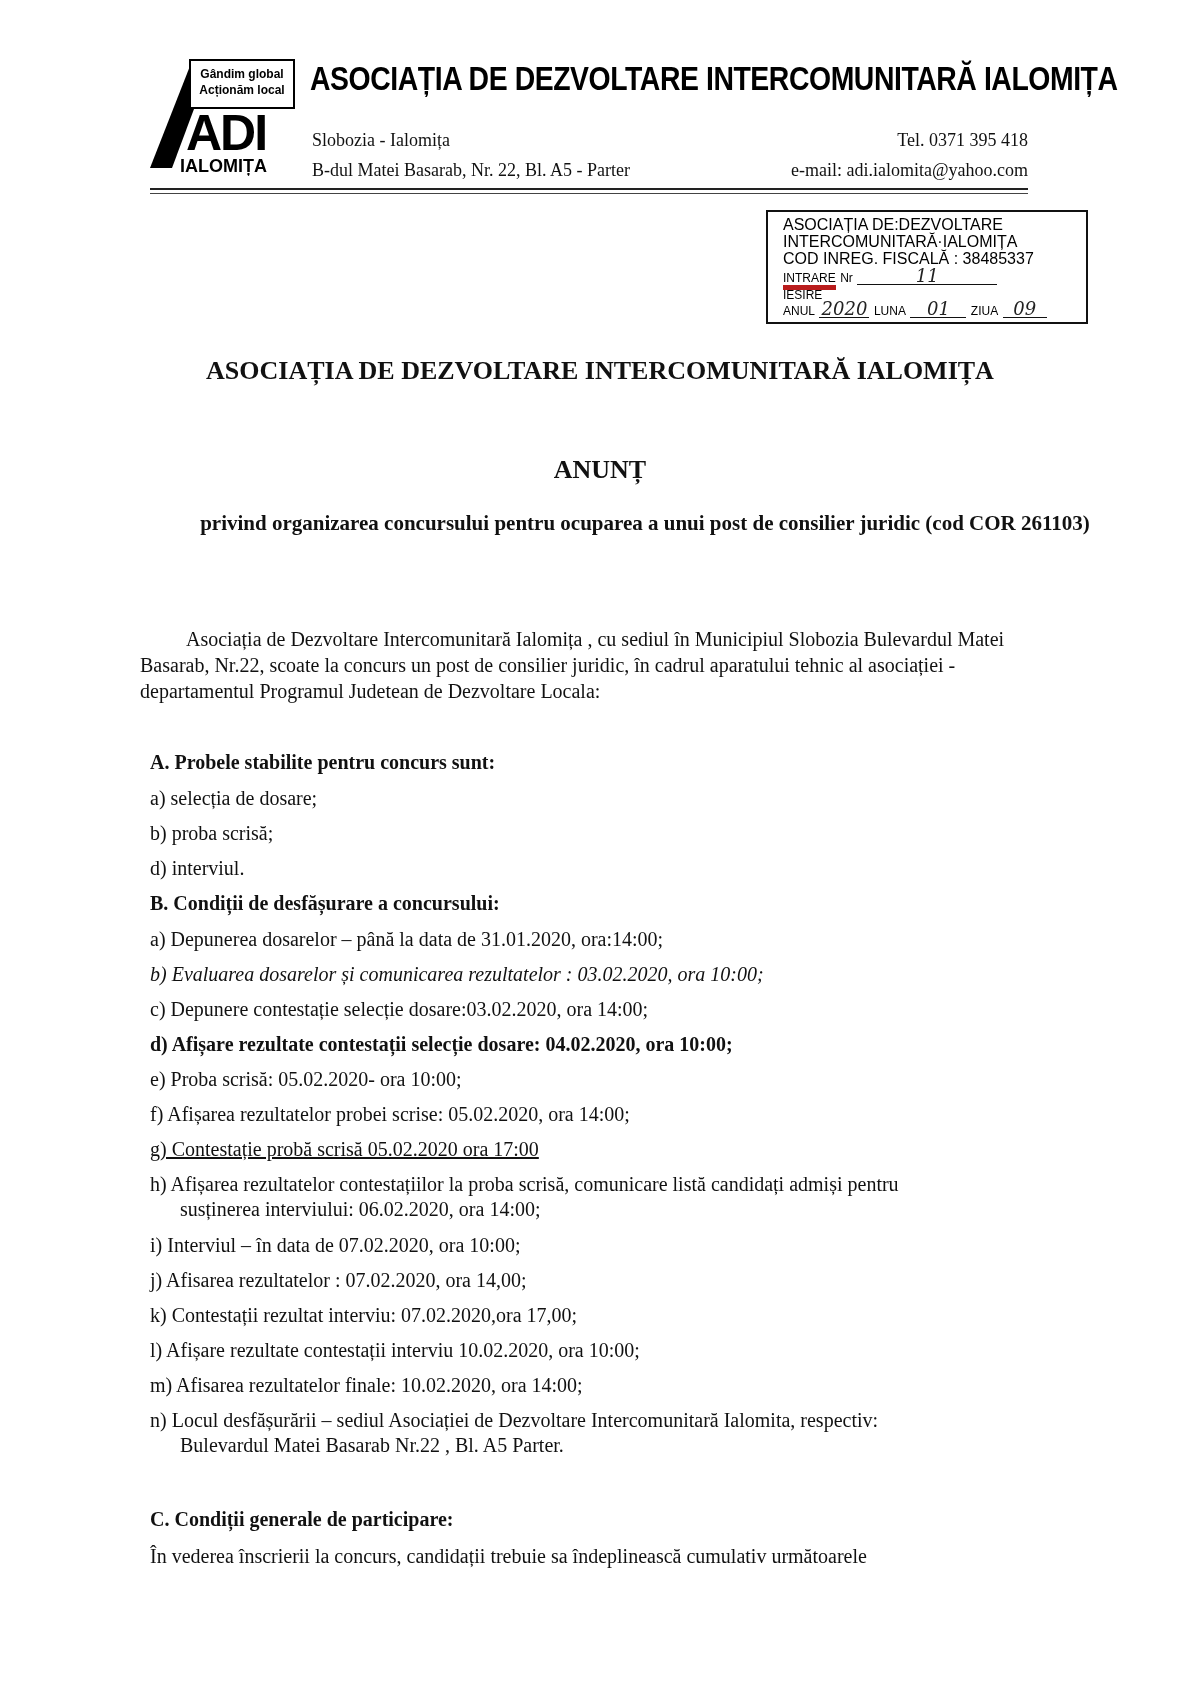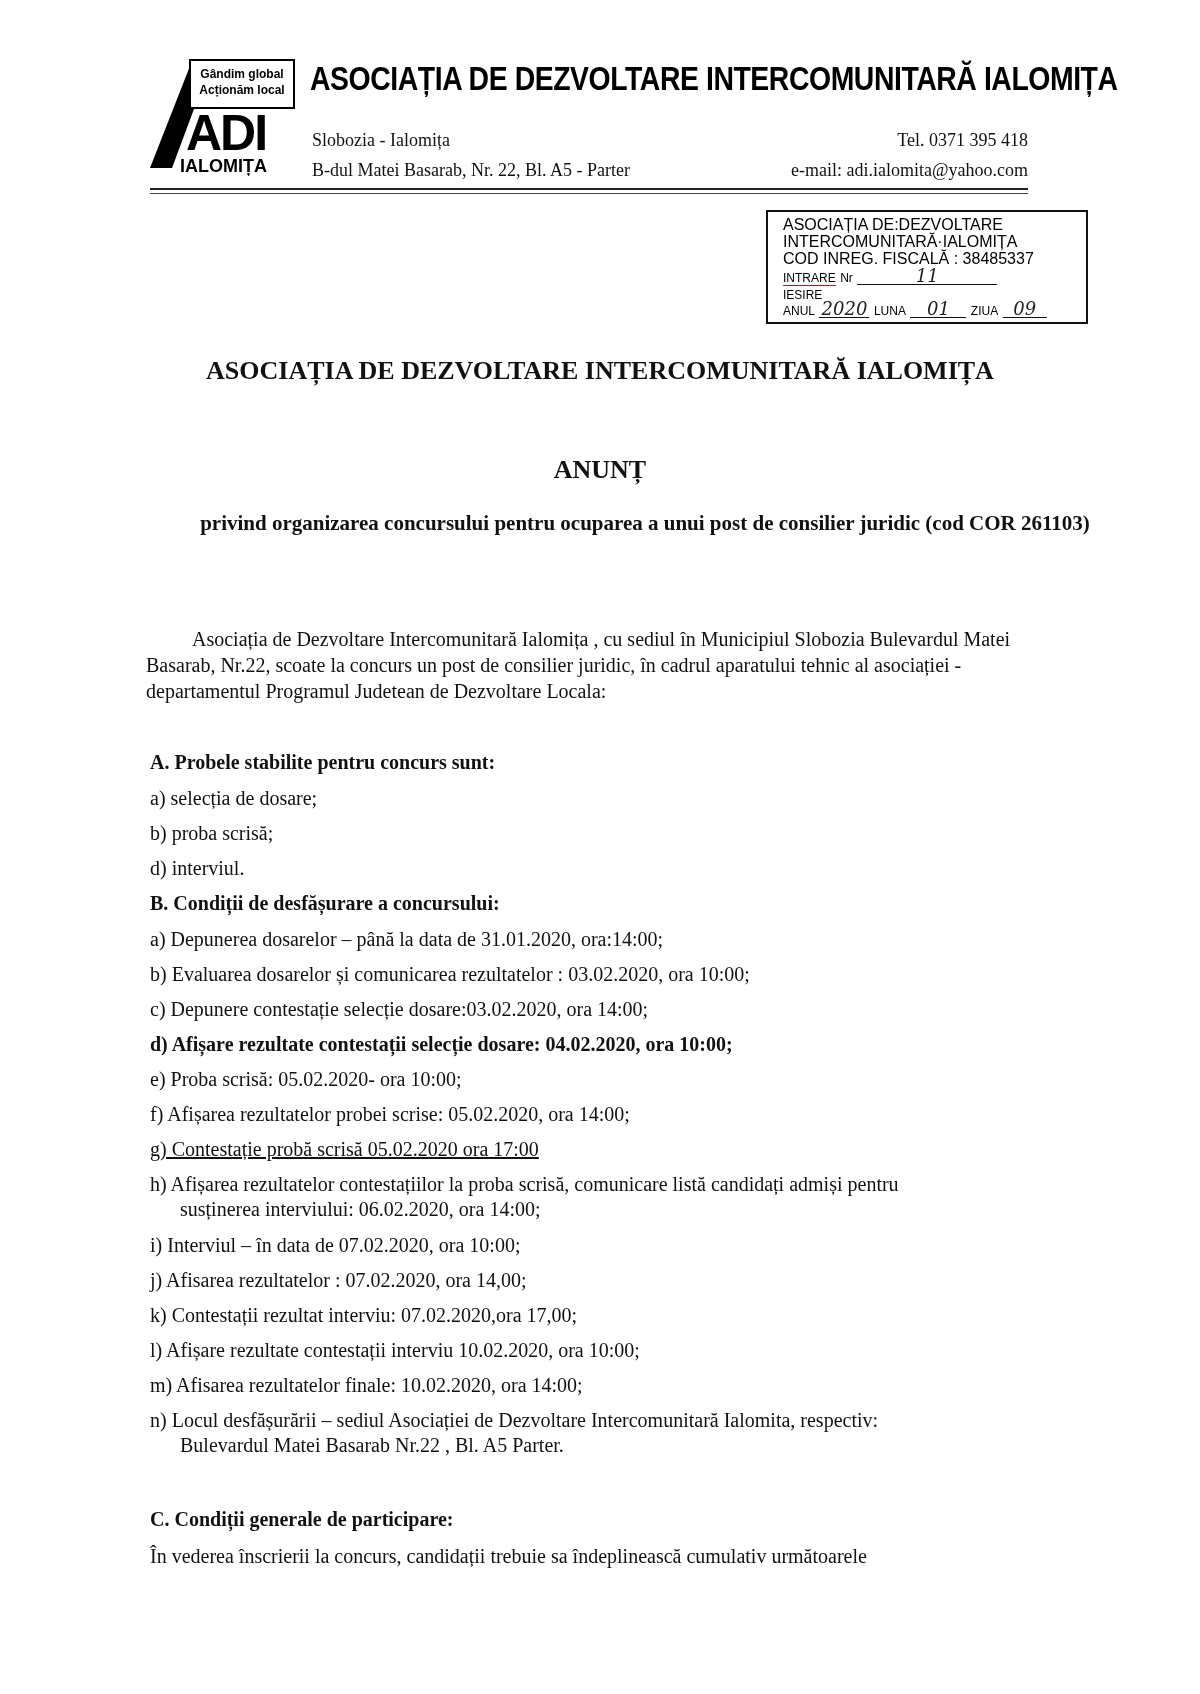--- a/index.html
+++ b/index.html
@@ -21,21 +21,21 @@
   .stamp .row { white-space:nowrap; }
   .stamp .small { font-size:12px; }
   .stamp .hand { font-family:"DejaVu Serif", serif; font-style:italic; font-size:18px; color:#222; }
   .stamp .ul { display:inline-block; border-bottom:1px solid #111; text-align:center; }
 
   
   .org { left:0; width:1200px; top:356px; text-align:center; font-weight:bold; font-size:26px; }
   .anunt { left:0; width:1200px; top:455px; text-align:center; font-weight:bold; font-size:26px; }
   .sub { left:195px; width:900px; top:510px; text-align:center; font-weight:bold; font-size:21px; line-height:27px; }
 
-  .intro { left:146px; width:880px; top:626px; font-size:20px; line-height:26px; text-indent:46px; }
+  .intro { left:140px; width:880px; top:626px; font-size:20px; line-height:26px; text-indent:46px; }
   .line { left:150px; font-size:20px; white-space:nowrap;margin-top:35px; }
   .bold { font-weight:bold; }
 </style>
 </head>
 <body>
 
 <div class="abs logo">
   <svg width="148" height="118" viewBox="0 0 148 118">
     <polygon points="0,110 40,8 60,8 22,110" fill="#000"></polygon>
     <rect x="40" y="2" width="104" height="48" fill="#fff" stroke="#000" stroke-width="2"></rect>
@@ -52,21 +52,21 @@
 <div class="abs tel">Tel. 0371 395 418</div>
 <div class="abs mail">e-mail: adi.ialomita@yahoo.com</div>
 <div class="abs rule1"></div>
 <div class="abs rule2"></div>
 
 <div class="abs stamp">
   <div class="row">ASOCIAȚIA DE:DEZVOLTARE</div>
   <div class="row">INTERCOMUNITARĂ·IALOMIȚA</div>
   <div class="row">COD INREG. FISCALĂ : 38485337</div>
   <div class="row">
-    <span class="small" style="border-bottom:1px solid #b91c1c;">INTRARE</span>
+    <span class="small" style="border-bottom:5px solid #b91c1c;">INTRARE</span>
     <span class="small">Nr</span>
     <span class="ul hand" style="width:140px;">11</span>
   </div>
   <div class="row small">IESIRE</div>
   <div class="row" style="margin-top:-4px;">
     <span class="small">ANUL</span>
     <span class="ul hand" style="width:50px;">2020</span>
     <span class="small">LUNA</span>
     <span class="ul hand" style="width:56px;">01</span>
     <span class="small">ZIUA</span>
@@ -80,21 +80,21 @@
 
 <div class="abs intro">Asociația de Dezvoltare Intercomunitară Ialomița , cu sediul în Municipiul Slobozia Bulevardul Matei Basarab, Nr.22, scoate la concurs un post de consilier juridic, în cadrul aparatului tehnic al asociației -  departamentul Programul Judetean de Dezvoltare Locala:</div>
 
 <div class="abs line bold" style="top:716px;">A. Probele stabilite pentru concurs sunt:</div>
 <div class="abs line" style="top:752px;">a) selecția de dosare;</div>
 <div class="abs line" style="top:787px;">b) proba scrisă;</div>
 <div class="abs line" style="top:822px;">d) interviul.</div>
 
 <div class="abs line bold" style="top:857px;">B. Condiții de desfășurare a concursului:</div>
 <div class="abs line" style="top:893px;">a)  Depunerea dosarelor – până la data de 31.01.2020, ora:14:00;</div>
-<div class="abs line" style="top:928px;">b)  Evaluarea dosarelor și comunicarea rezultatelor : 03.02.2020, ora 10:00;</div>
+<div class="abs line" style="top:928px;font-style:italic;">b)  Evaluarea dosarelor și comunicarea rezultatelor : 03.02.2020, ora 10:00;</div>
 <div class="abs line" style="top:963px;">c)  Depunere contestație selecție dosare:03.02.2020, ora 14:00;</div>
 <div class="abs line" style="top:998px;font-weight:bold;">d)  Afișare rezultate contestații selecție dosare: 04.02.2020, ora 10:00;</div>
 <div class="abs line" style="top:1033px;">e)  Proba scrisă: 05.02.2020- ora 10:00;</div>
 <div class="abs line" style="top:1068px;">f)  Afișarea rezultatelor probei scrise: 05.02.2020, ora 14:00;</div>
 <div class="abs line" style="top:1103px;text-decoration:underline;">g)  Contestație probă scrisă 05.02.2020  ora 17:00</div>
 <div class="abs line" style="top:1138px;">h)  Afișarea rezultatelor contestațiilor la proba scrisă, comunicare listă candidați admiși pentru</div>
 <div class="abs line" style="top:1163px; left:180px;">susținerea interviului: 06.02.2020, ora 14:00;</div>
 <div class="abs line" style="top:1199px;">i)  Interviul –  în data de 07.02.2020, ora 10:00;</div>
 <div class="abs line" style="top:1234px;">j)  Afisarea rezultatelor : 07.02.2020, ora 14,00;</div>
 <div class="abs line" style="top:1269px;text-align:center;">k) Contestații rezultat interviu: 07.02.2020,ora 17,00;</div>

